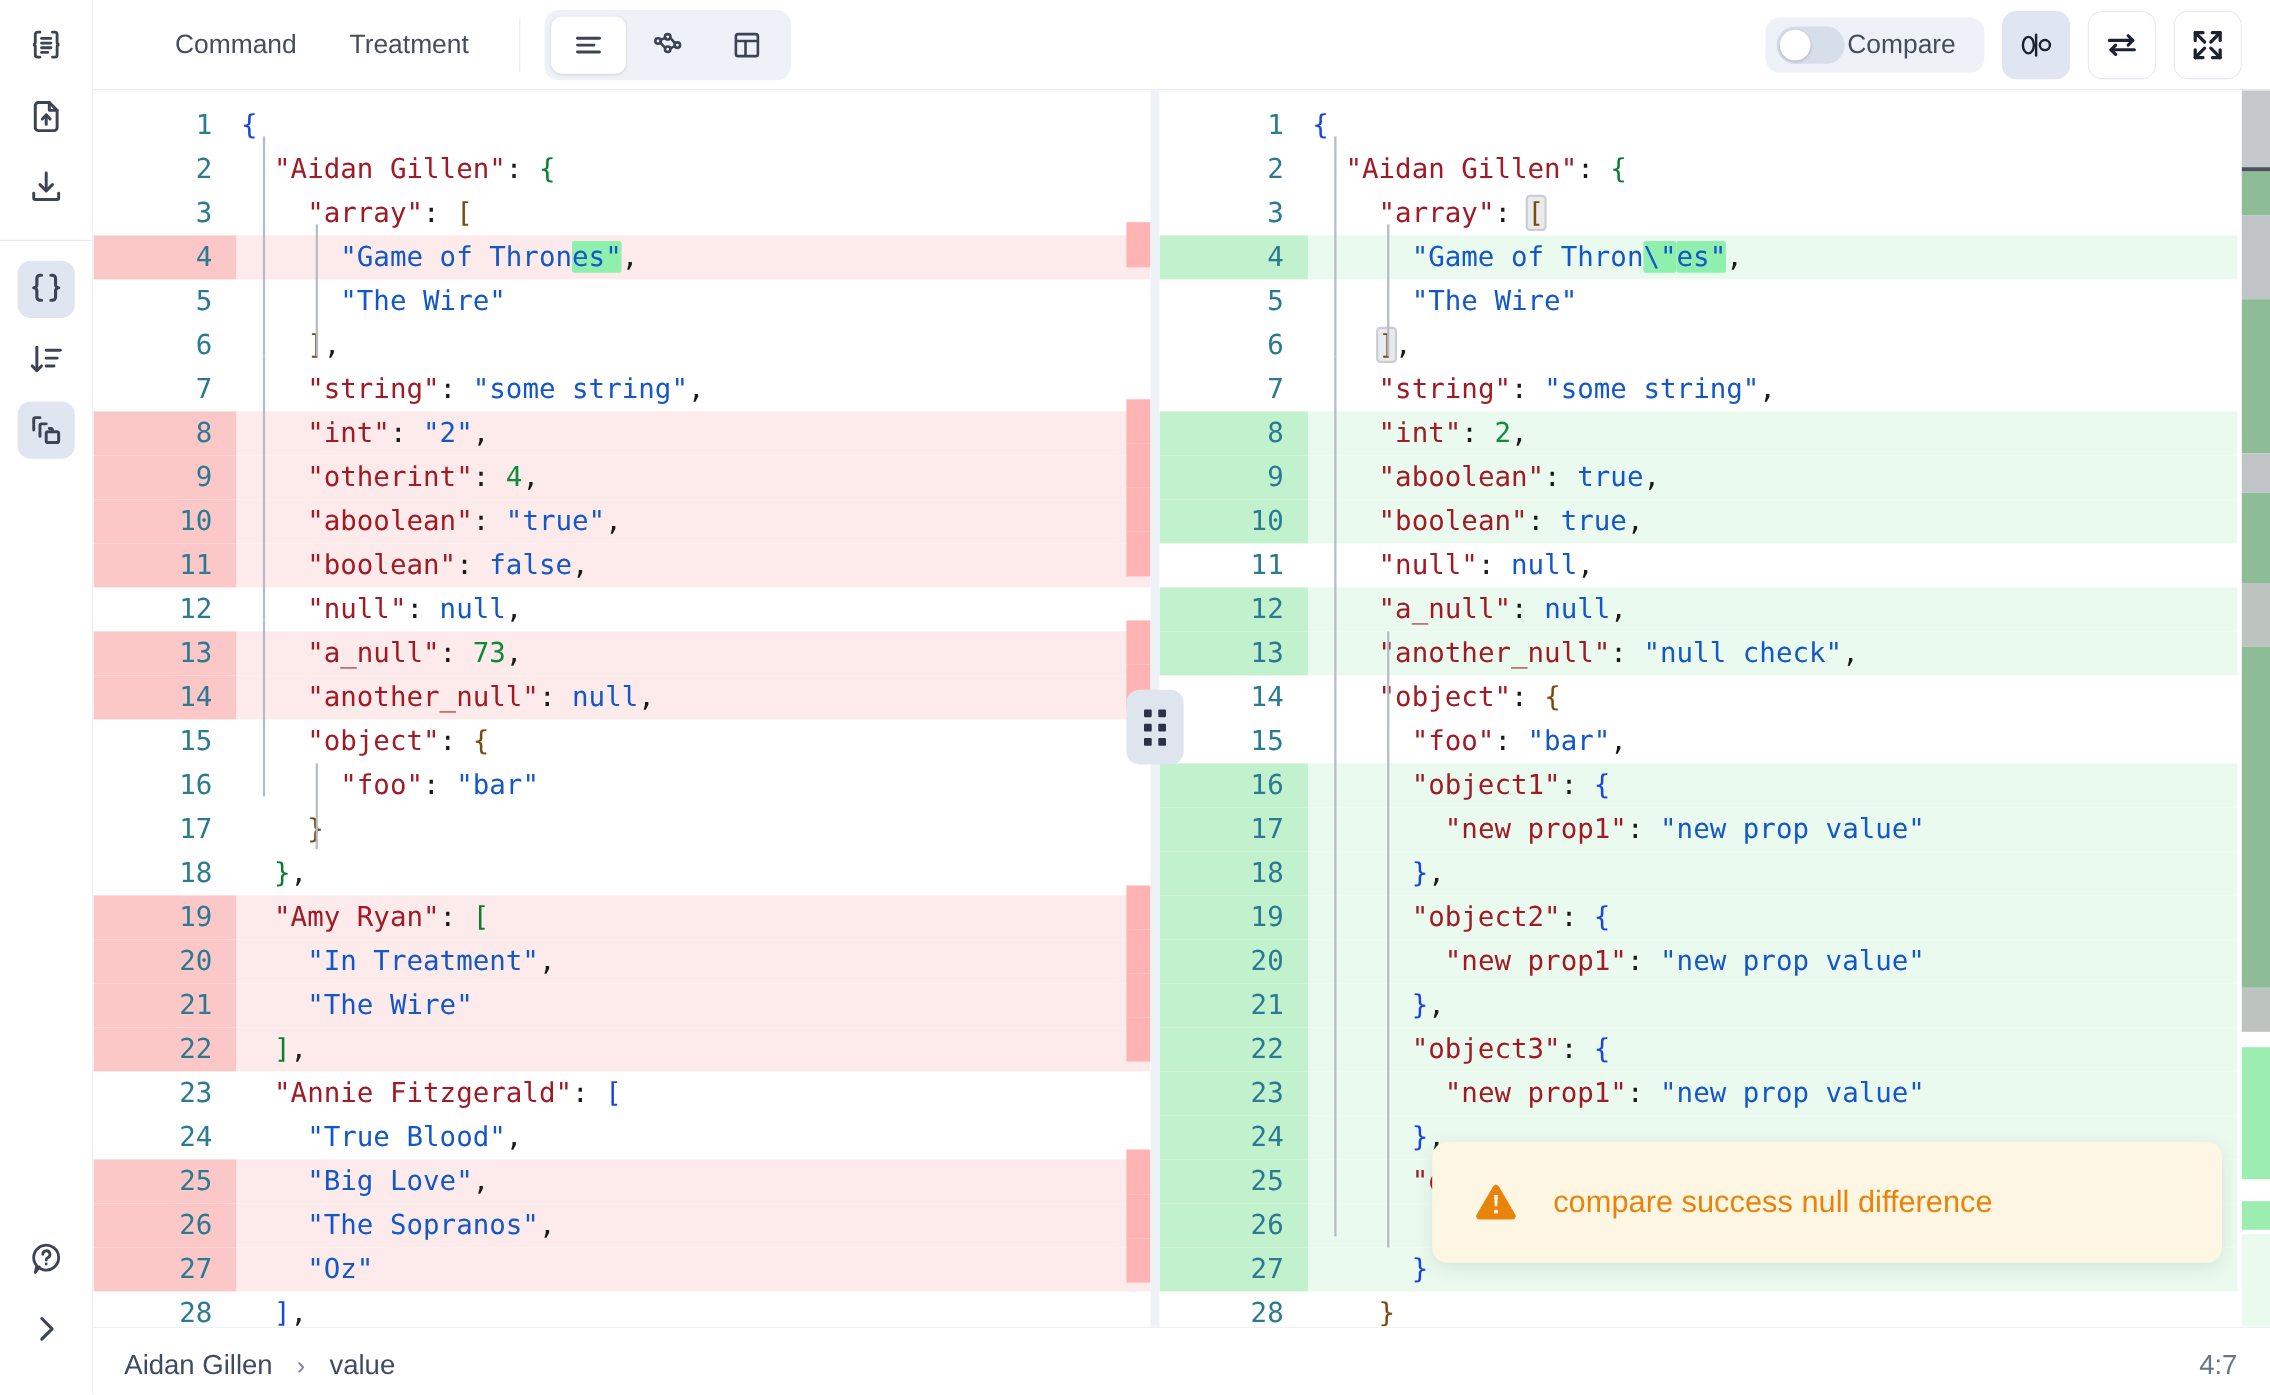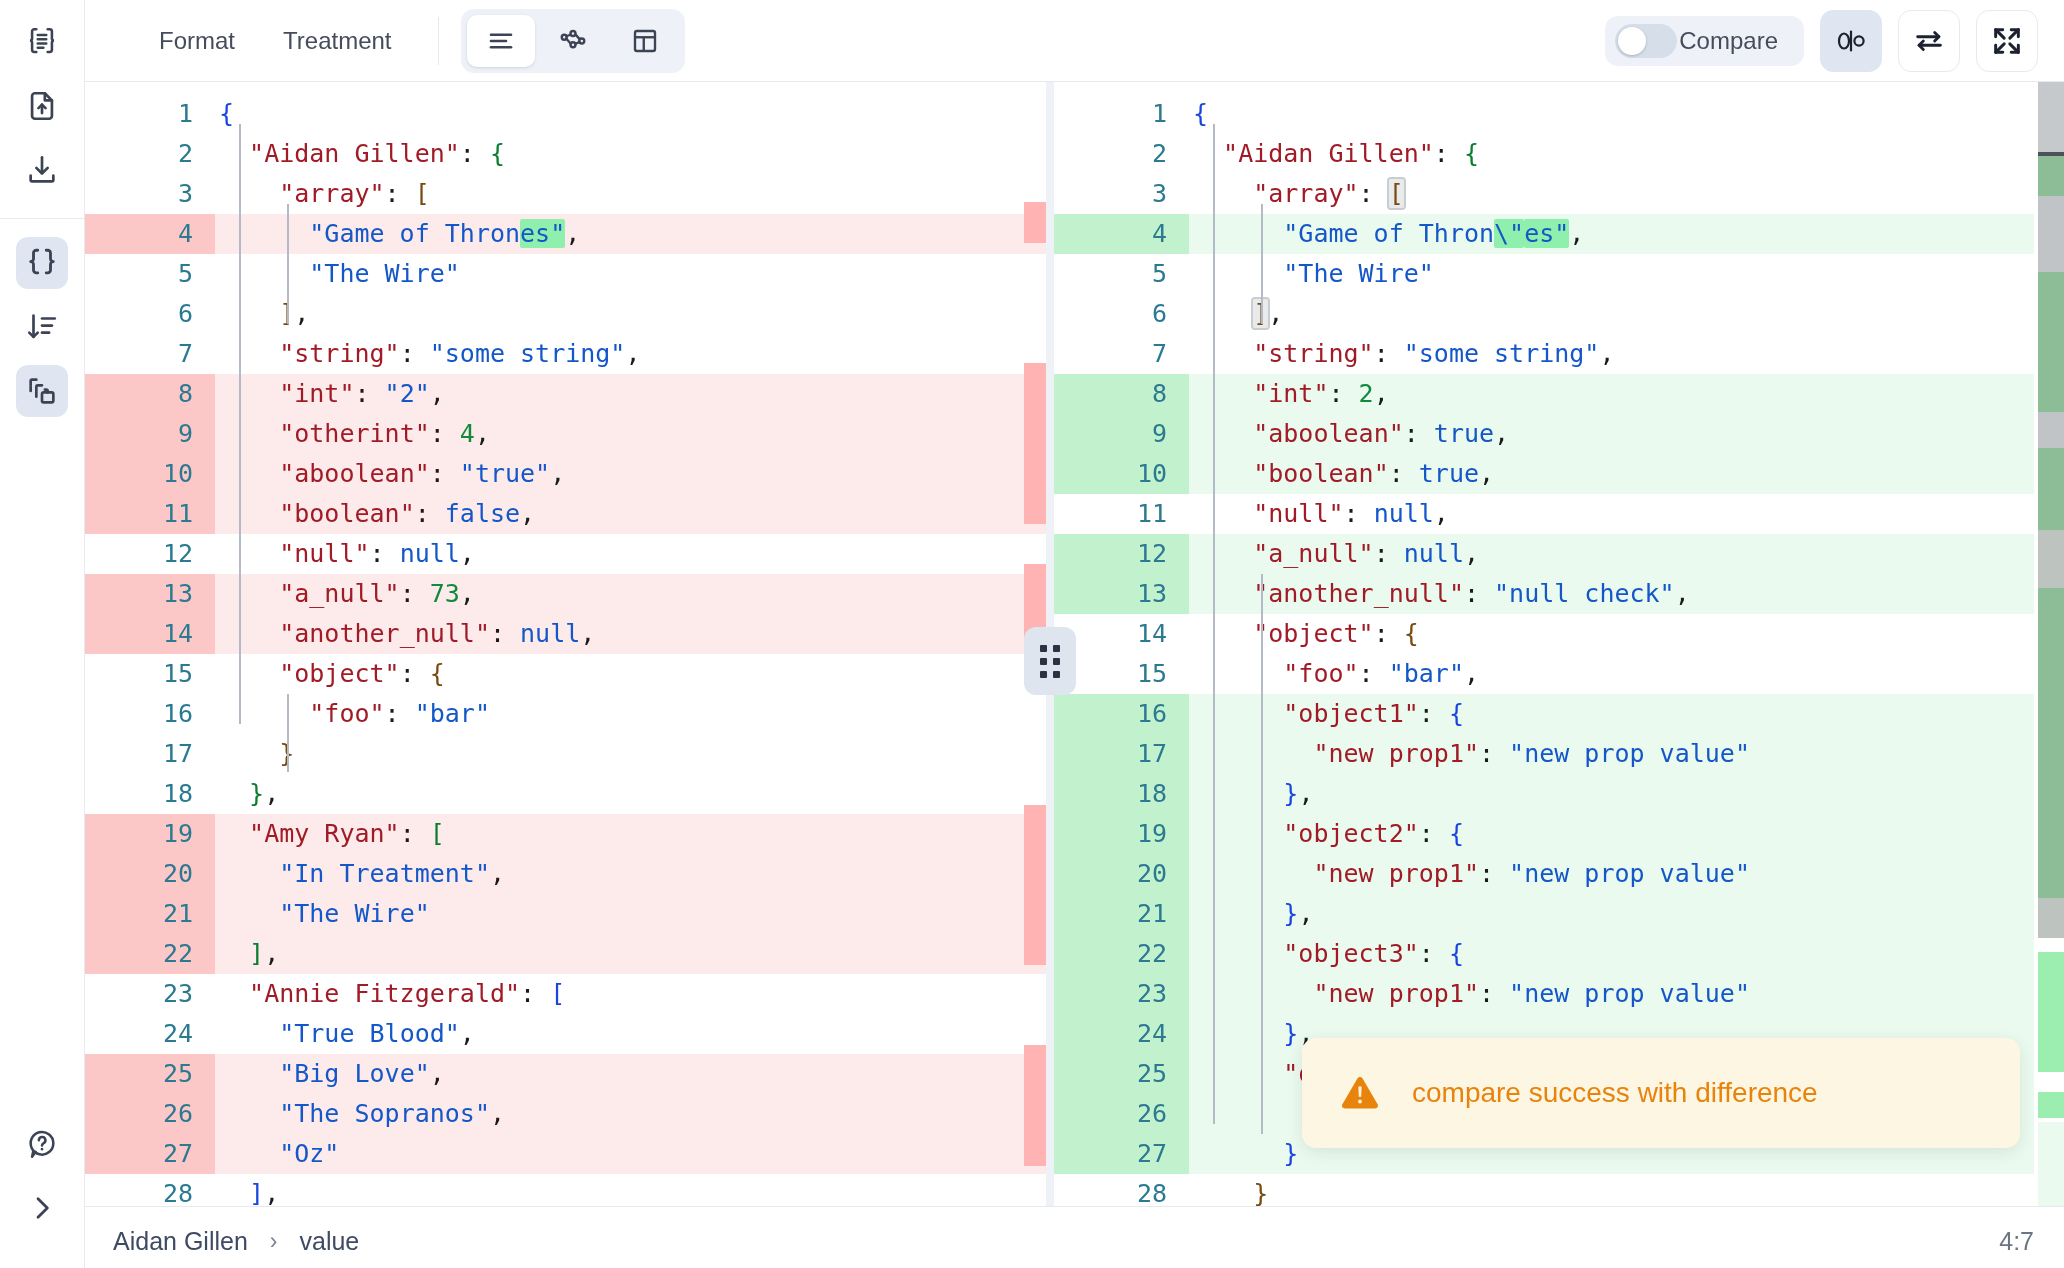--- a/index.html
+++ b/index.html
@@ -230,21 +230,21 @@
           <path d="M9 5l7 7-7 7"></path>
         </svg>
       </div>
     </div>
   </div>
 
   <div class="main">
 
     <div class="toolbar">
 
-      <div class="tbtn-text" id="format-button">Format</div>
+      <div class="tbtn-text" id="format-button">Command</div>
       <div class="tbtn-text">Treatment</div>
 
       <div class="tb-divider"></div>
 
       <div class="seg-group">
         <div class="seg-btn active">
           <svg width="30" height="30" viewBox="0 0 24 24" fill="none" stroke="currentColor" stroke-width="2.1" stroke-linecap="round">
             <path d="M4 7h16"></path>
               <path d="M4 12h12"></path>
               <path d="M4 17h16"></path>
@@ -489,21 +489,21 @@
         </div>
       </div>
 
       <div class="toast">
         <span class="warn-icon">
           <svg width="44" height="44" viewBox="0 0 24 24" fill="currentColor">
             <path d="M12 3.3c-.6 0-1.1.3-1.4.8L2.4 18.2c-.6 1 .1 2.3 1.4 2.3h16.4c1.3 0 2-1.3 1.4-2.3L13.4 4.1a1.6 1.6 0 0 0-1.4-.8z"></path>
             <path d="M11.1 8.4h1.8l-.25 5.6h-1.3zM12 15.6a1.05 1.05 0 1 1 0 2.1 1.05 1.05 0 0 1 0-2.1z" fill="#fdf6e3"></path>
           </svg>
         </span>
-        <span class="toast-msg">compare success with difference</span>
+        <span class="toast-msg">compare success null difference</span>
       </div>
     </div>
 
     <div class="statusbar">
       <span class="crumb">Aidan Gillen</span>
       <span class="crumb-sep">›</span>
       <span class="crumb">value</span>
       <span class="cursor-pos">4:7</span>
     </div>
   </div>

